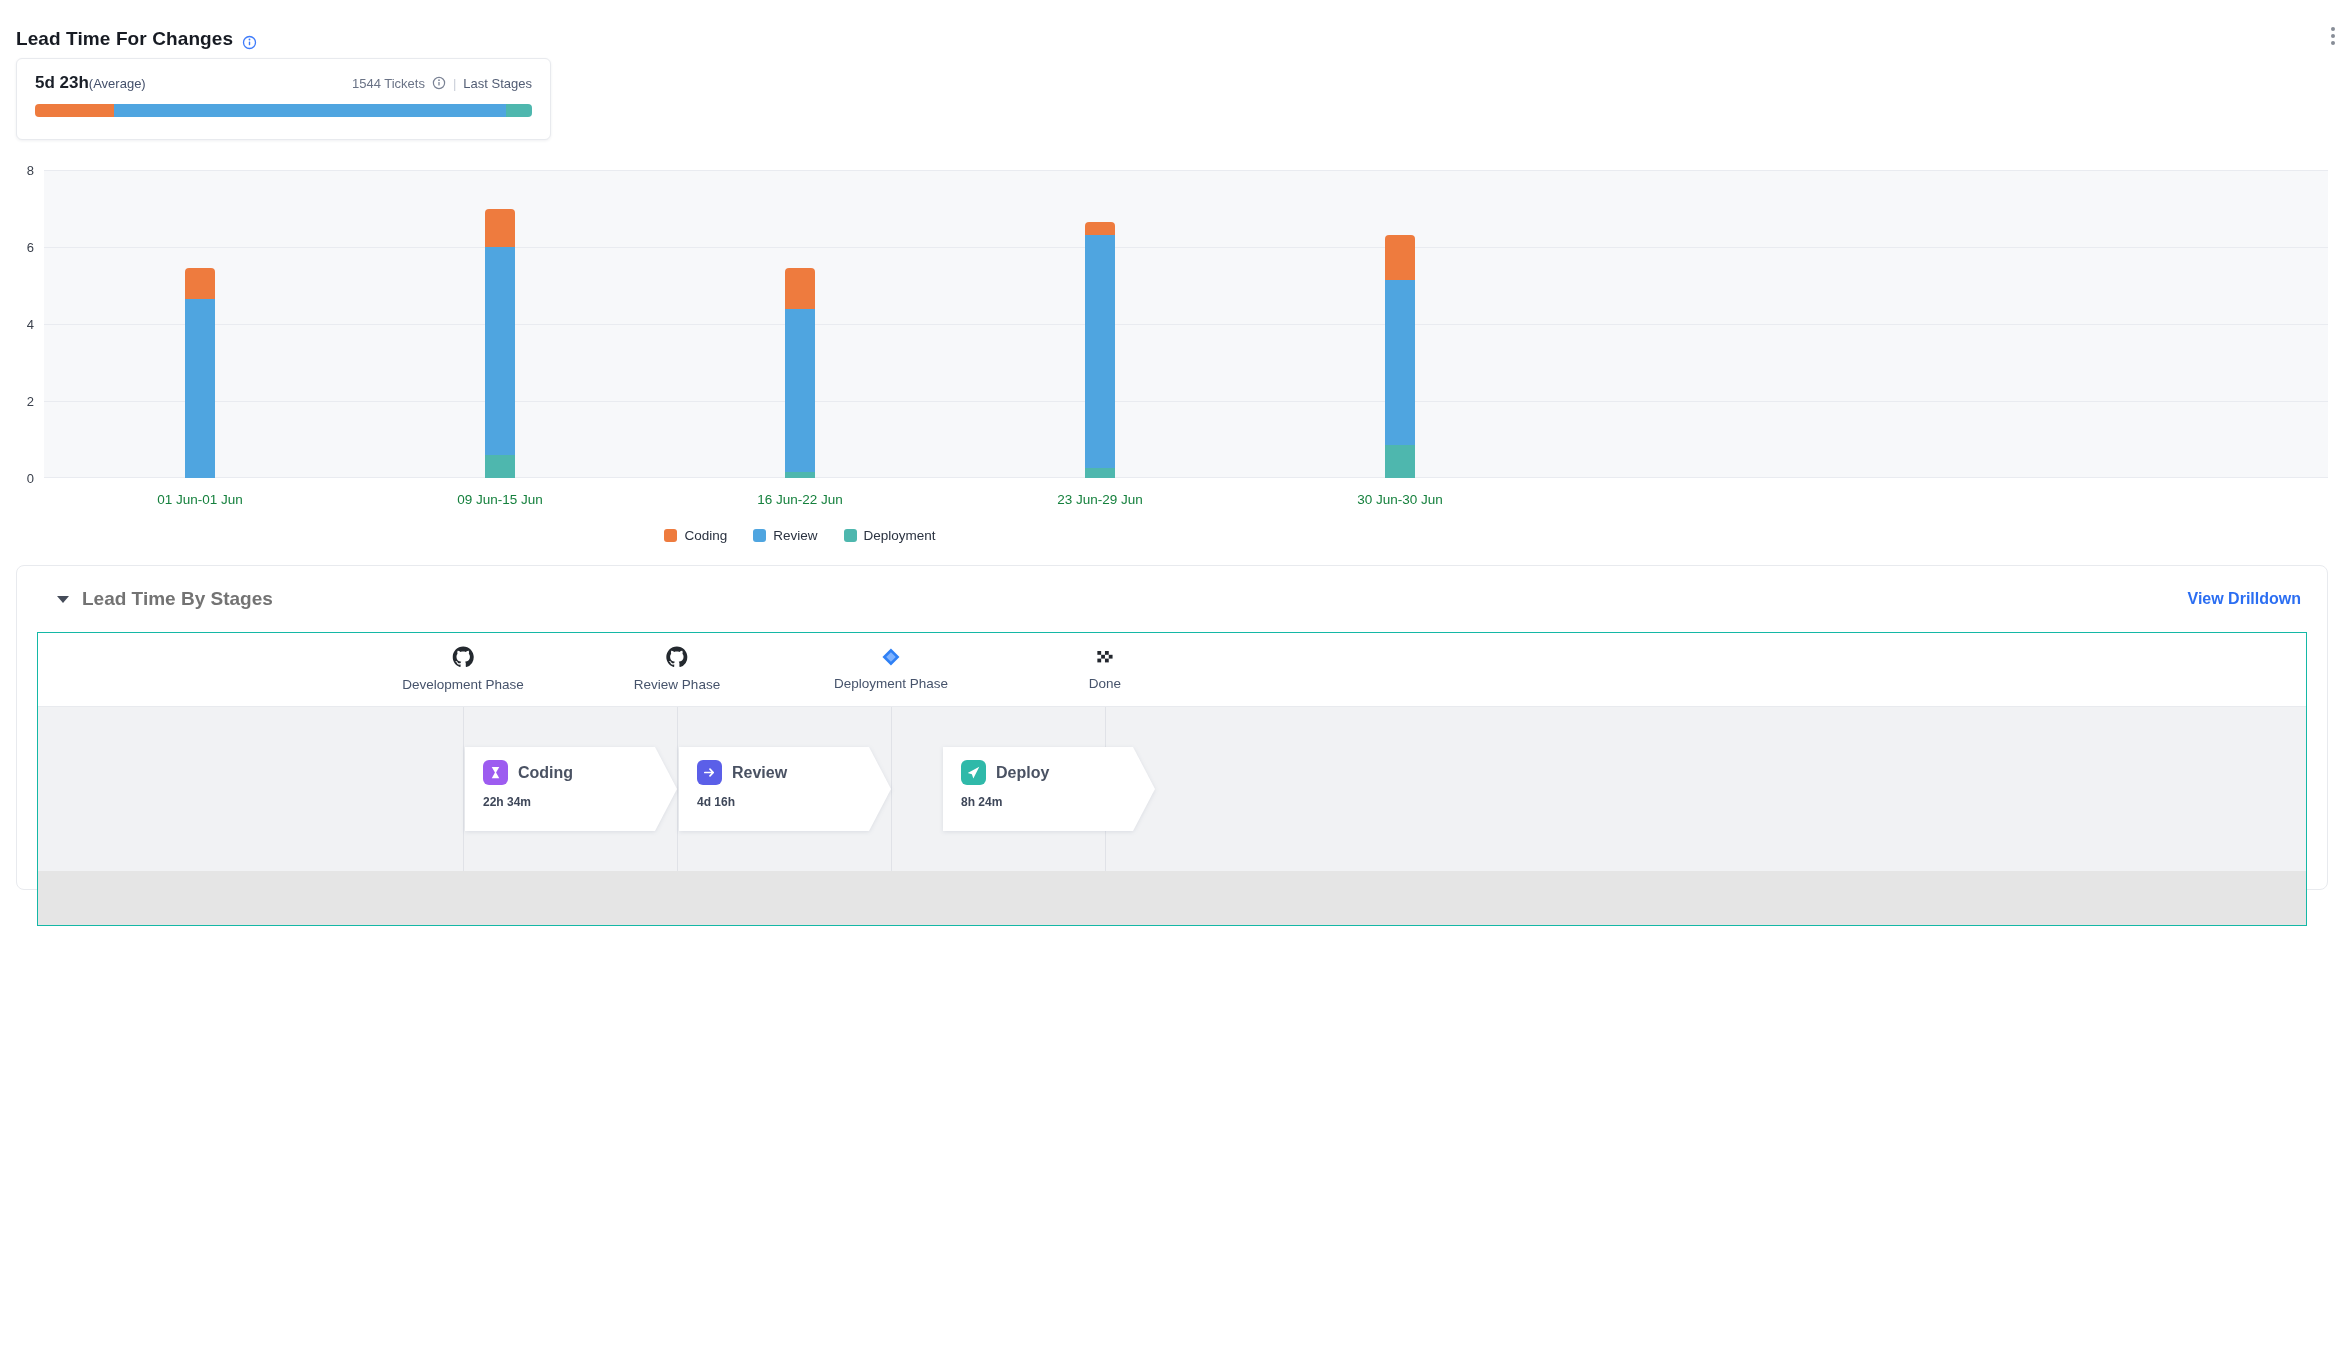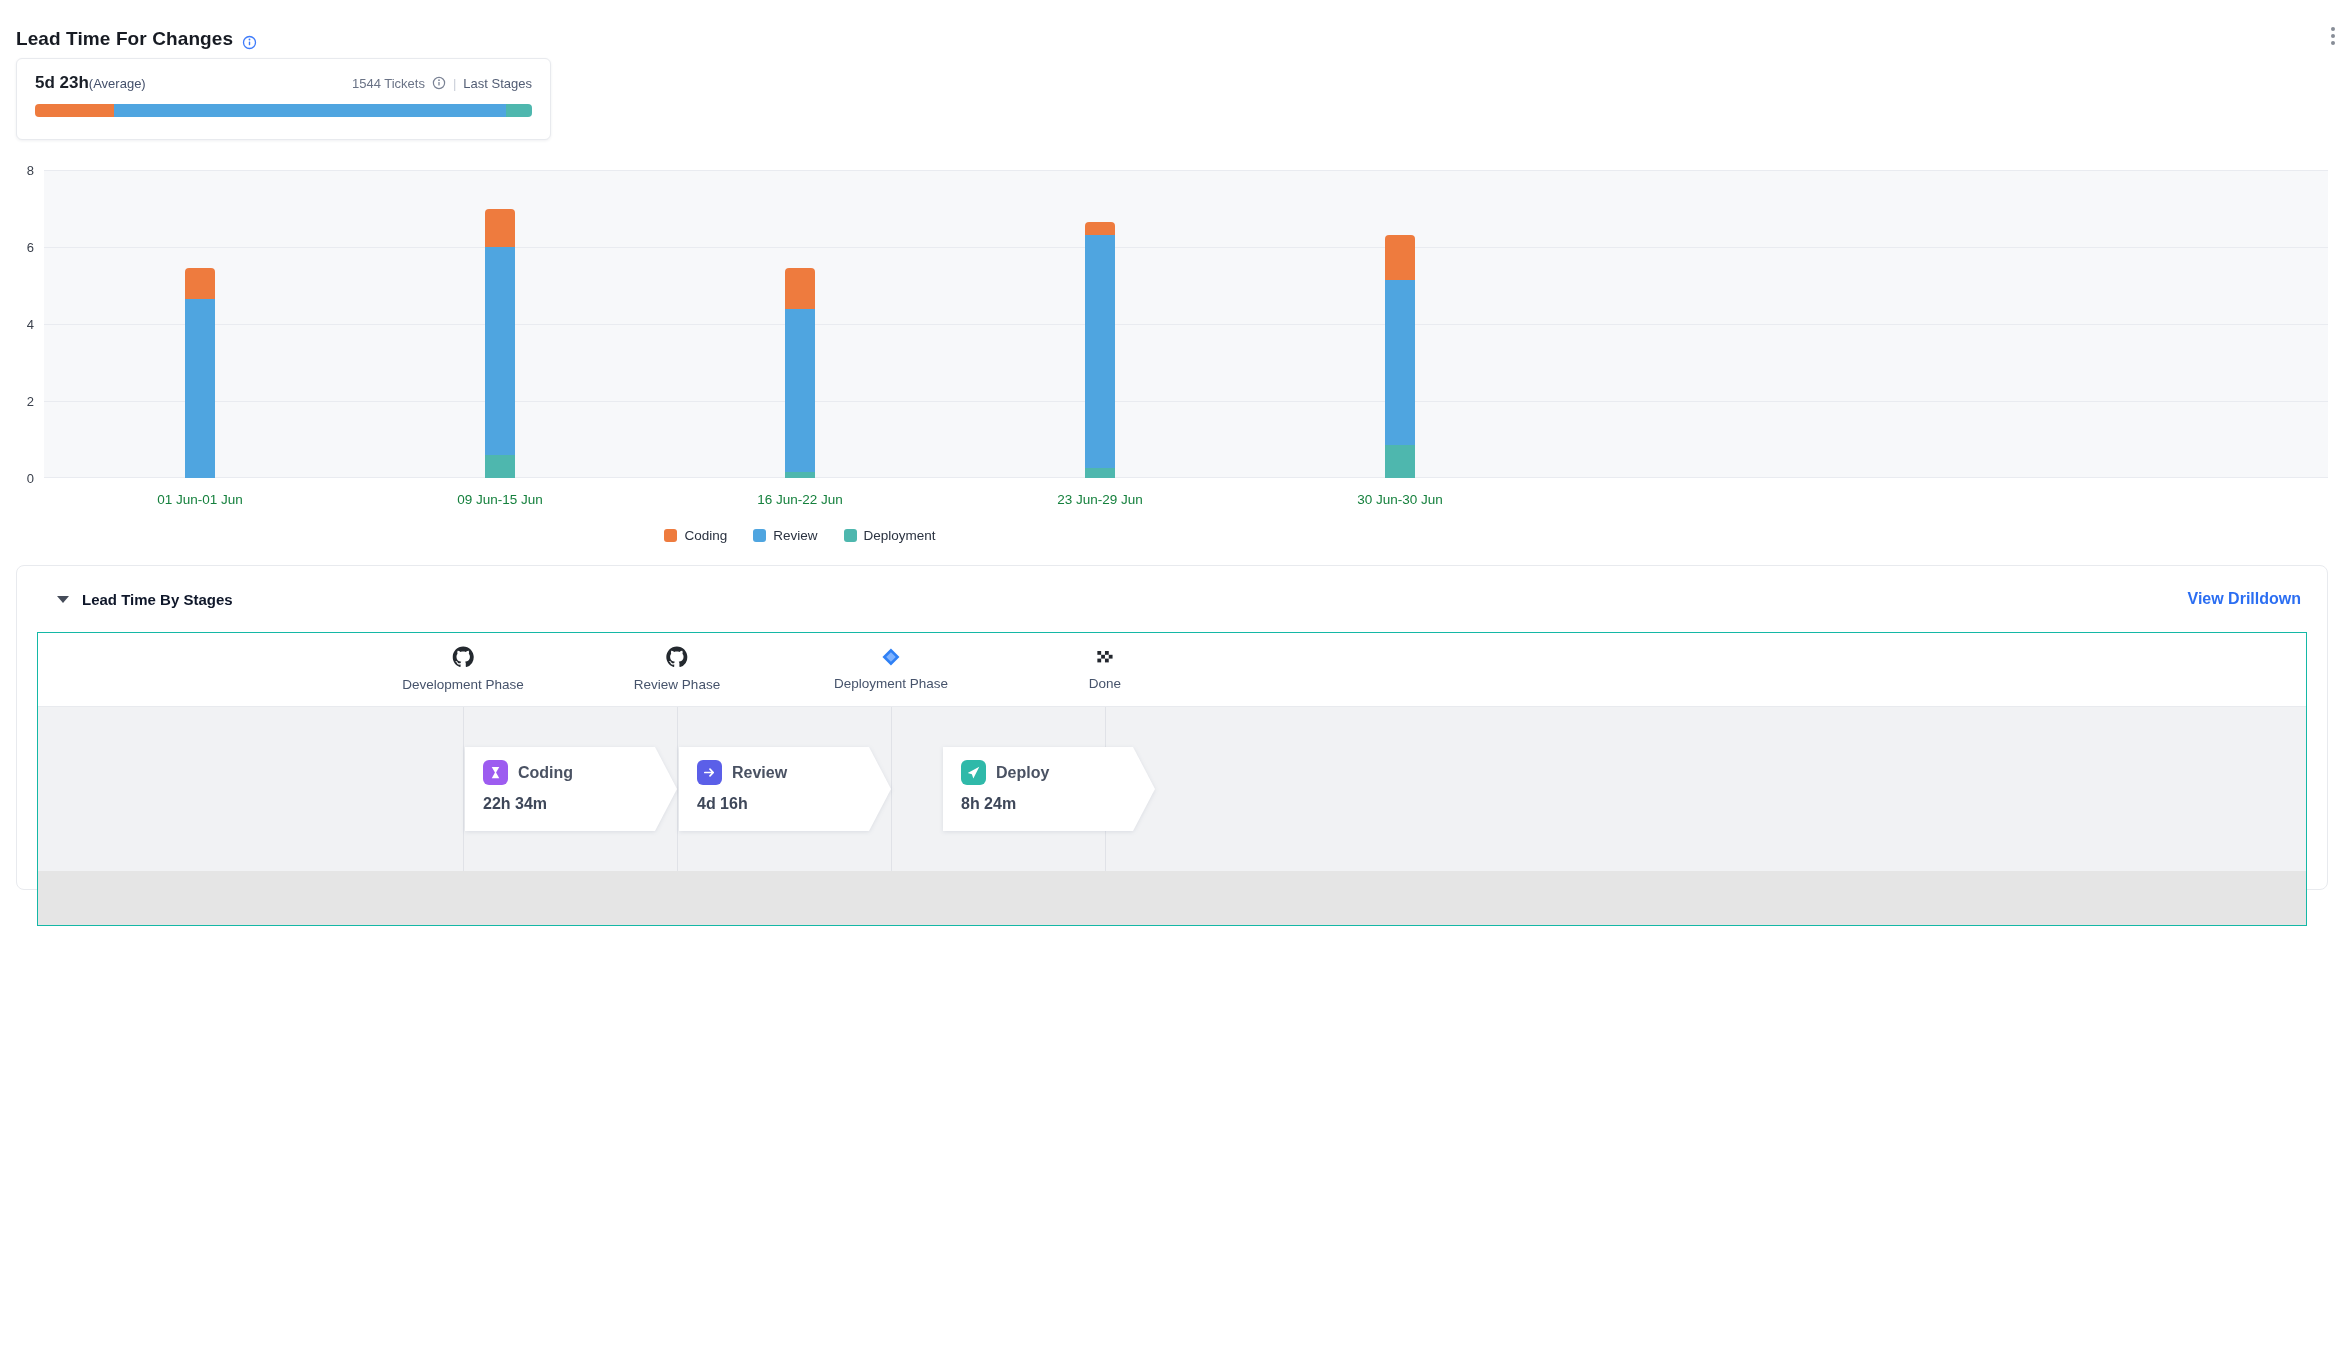--- a/index.html
+++ b/index.html
@@ -35,37 +35,37 @@
   .xlabel{position:absolute;top:322px;width:220px;margin-left:-110px;text-align:center;font-size:13.5px;color:#15803d}
   .legend{position:absolute;left:44px;top:358px;width:1512px;display:flex;justify-content:center;gap:26px;align-items:center}
   .legend-item{display:flex;align-items:center;gap:7px;font-size:13.5px;color:#2a3240;cursor:pointer}
   .legend-swatch{width:13px;height:13px;border-radius:3px}
 
   
   .stages-panel{position:absolute;left:16px;top:565px;width:2312px;height:325px;box-sizing:border-box;
     border:1px solid #e8eaee;border-radius:8px;background:#fff}
   .panel-header{display:flex;align-items:center;height:66px;padding:0 26px 0 40px}
   .caret{width:0;height:0;border-left:6px solid transparent;border-right:6px solid transparent;border-top:7px solid #454c59;margin-right:13px;cursor:pointer}
-  .panel-title{font-size:15px;font-weight:700;color:#0f172a}
+  .panel-title{font-size:19px;font-weight:700;color:#737373}
   .drilldown{margin-left:auto;font-size:16px;font-weight:700;color:#2b6ef2;cursor:pointer;text-decoration:none}
 
   .stage-table{position:absolute;left:20px;right:20px;top:66px;height:294px;box-sizing:border-box;border:1px solid #14b8a6;background:#e5e5e5}
   .stage-head{position:relative;height:74px;box-sizing:border-box;border-bottom:1px solid #e8eaee;background:#fff}
   .milestone{position:absolute;transform:translateX(-50%);text-align:center;top:13px}
   .milestone .ph-icon{display:inline-flex;height:22px;align-items:center}
   .milestone .ph-label{margin-top:5px;font-size:13.5px;color:#46536b;white-space:nowrap}
   .stage-body{position:relative;height:164px;background:#f1f2f4}
   .divider{position:absolute;top:0;bottom:0;width:1px;background:#e0e2e7}
   .card-wrap{position:absolute;top:40px;filter:drop-shadow(0 1px 2px rgba(23,43,77,.10))}
   .stage-card{position:relative;width:212px;height:84px;background:#fff;box-sizing:border-box;padding:13px 0 0 18px;cursor:pointer;
     clip-path:polygon(0 0,calc(100% - 22px) 0,100% 50%,calc(100% - 22px) 100%,0 100%)}
   .stage-line1{display:flex;align-items:center;gap:10px}
   .badge{width:25px;height:25px;border-radius:6px;display:flex;align-items:center;justify-content:center;flex:0 0 auto}
   .stage-name{font-size:16px;font-weight:700;color:#4a5263}
-  .stage-duration{margin-top:10px;font-size:16px;font-weight:700;color:#3e4759}
+  .stage-duration{margin-top:10px;font-size:12px;font-weight:700;color:#3e4759}
 </style>
 </head>
 <body>
 
 <div class="app">
 
   <div class="page-header">
     <span class="page-title">Lead Time For Changes</span>
     <span class="title-info">
       <svg width="15" height="15" viewBox="0 0 14 14">

